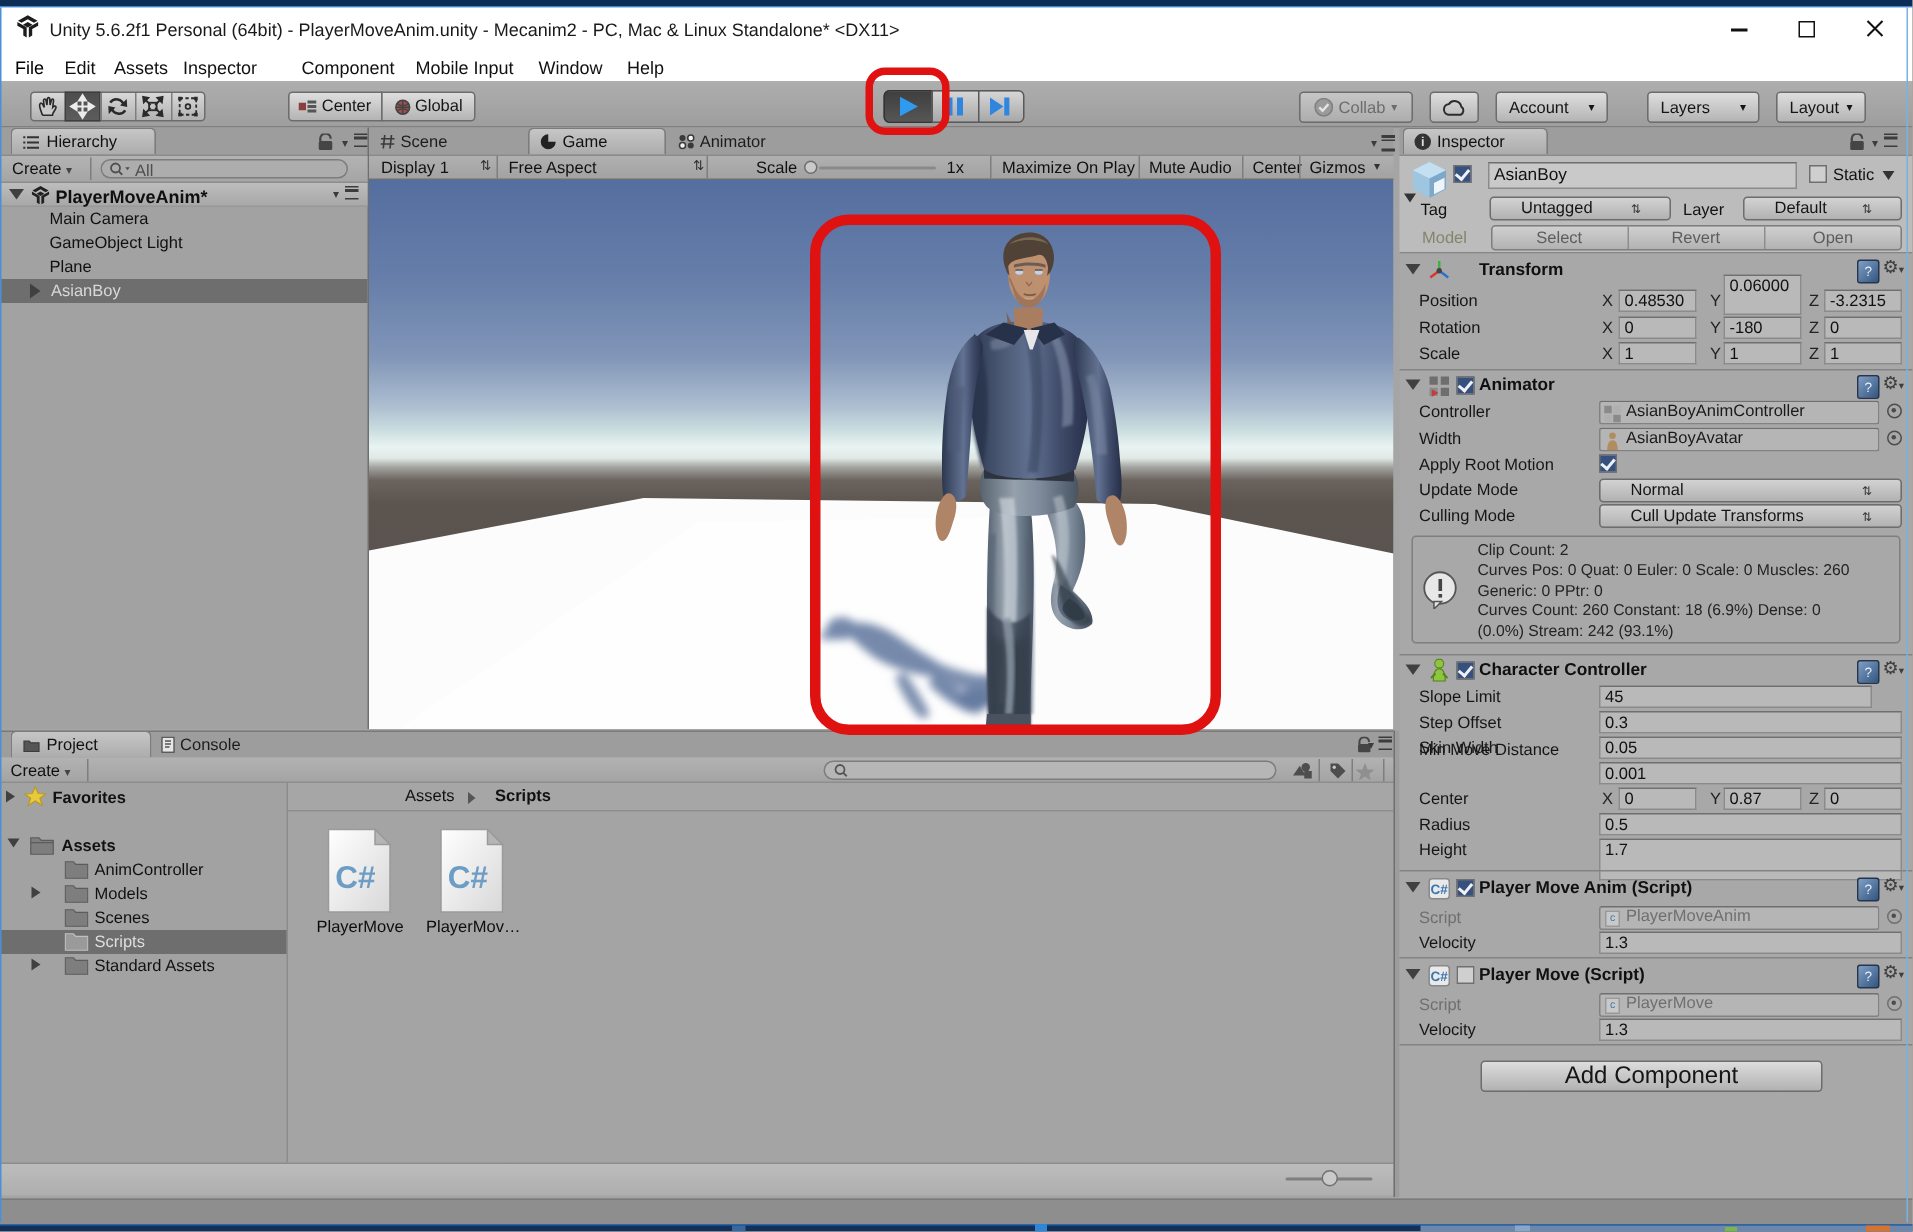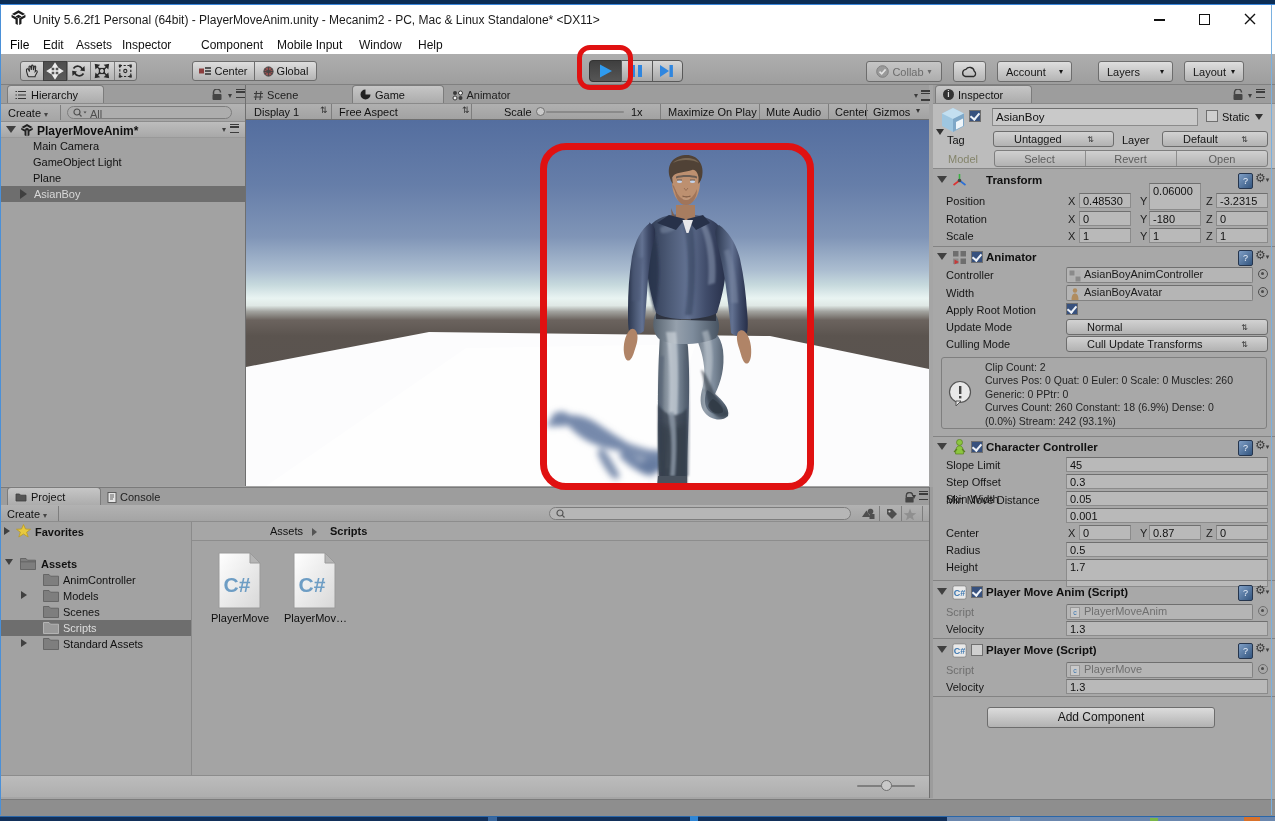--- a/index.html
+++ b/index.html
@@ -631,21 +631,21 @@
  <svg class="abs" style="left:19px;top:354px;" width="15" height="16" viewBox="0 0 15 16">
    <circle cx="7.5" cy="3.4" r="3" fill="#8cc63f" stroke="#577f1e" stroke-width="0.7"></circle>
    <path d="M3.5 15 C3.5 9 5 6.8 7.5 6.8 C10 6.8 11.5 9 11.5 15 Z" fill="#8cc63f" stroke="#577f1e" stroke-width="0.7"></path>
    <path d="M5 10 L2 13 M10 10 L13 13" stroke="#577f1e" stroke-width="1.2"></path>
  </svg>
  <div class="chk on" style="left:38px;top:356px;"></div>
  <div class="abs" style="left:53px;top:356px;font-size:11.5px;font-weight:bold;color:#101010;">Character Controller</div>
  <div class="book" style="left:305px;top:355px;">?</div>
  <div class="gear" style="left:322px;top:353px;">⚙<span style="font-size:7px;">▾</span></div>
  <div class="rowlbl" style="top:374px;">Slope Limit</div>
- <div class="fld" style="left:133px;top:372px;width:202px;height:15px;">45</div>
+ <div class="fld" style="left:133px;top:372px;width:182px;height:15px;">45</div>
  <div class="rowlbl" style="top:391px;">Step Offset</div>
  <div class="fld" style="left:133px;top:389px;width:202px;height:15px;">0.3</div>
  <div class="rowlbl" style="top:408px;">Skin Width</div>
  <div class="fld" style="left:133px;top:406px;width:202px;height:15px;">0.05</div>
  <div class="rowlbl" style="top:409px;text-align:center;">Min Move Distance</div>
  <div class="fld" style="left:133px;top:423px;width:202px;height:15px;">0.001</div>
  <div class="rowlbl" style="top:442px;">Center</div>
  <div class="xyz" style="left:135px;top:442px;">X</div>
     <div class="fld" style="left:146px;top:440px;width:52px;height:15px;">0</div>
  <div class="xyz" style="left:207px;top:442px;">Y</div>
@@ -687,21 +687,21 @@
  <div class="gear" style="left:322px;top:556px;">⚙<span style="font-size:7px;">▾</span></div>
  <div class="rowlbl" style="top:579px;color:#6f6f6f;">Script</div>
  <div class="obj" style="left:133px;top:577px;width:187px;height:16px;color:#6f6f6f;">PlayerMove
   <span class="abs" style="left:3px;top:2px;width:10px;height:11px;background:#c9c9c9;border:1px solid #999;box-sizing:border-box;font-size:7px;color:#3a76b0;text-align:center;line-height:10px;">c</span>
  </div>
  <div class="dot" style="left:325px;top:579px;border-color:#6f6f6f;"></div>
  <div class="rowlbl" style="top:596px;">Velocity</div>
  <div class="fld" style="left:133px;top:594px;width:202px;height:15px;">1.3</div>
  <div class="hdrline" style="top:611px;"></div>
 
- <div class="abs" style="left:54px;top:622px;width:228px;height:21px;background:linear-gradient(#dcdcdc,#b2b2b2);border:1px solid #6d6d6d;border-radius:3px;box-sizing:border-box;text-align:center;font-size:12px;color:#151515;line-height:19px;">Add Component</div>
+ <div class="abs" style="left:54px;top:622px;width:228px;height:21px;background:linear-gradient(#dcdcdc,#b2b2b2);border:1px solid #6d6d6d;border-radius:3px;box-sizing:border-box;text-align:center;font-size:16px;color:#151515;line-height:19px;">Add Component</div>
 </div>
 
 <div class="abs" style="left:0;top:799px;width:1275px;height:17px;background:#8e8e8e;border-top:1px solid #7b7b7b;box-sizing:border-box;"></div>
 
 <div class="abs" style="left:0;top:816px;width:1275px;height:5px;background:#12305a;"></div>
 <div class="abs" style="left:0;top:816px;width:1275px;height:1px;background:#2a66a8;"></div>
 <div class="abs" style="left:488px;top:817px;width:9px;height:4px;background:#39679e;"></div>
 <div class="abs" style="left:690px;top:816px;width:8px;height:5px;background:#2f86d6;"></div>
 <div class="abs" style="left:947px;top:817px;width:328px;height:4px;background:#6b87ae;"></div>
 <div class="abs" style="left:1010px;top:817px;width:10px;height:4px;background:#88a6c8;"></div>

